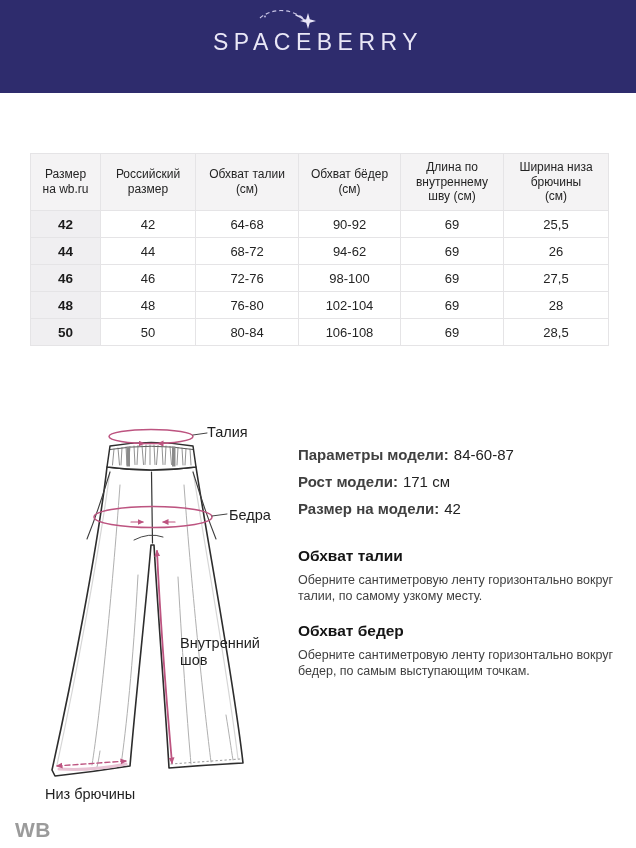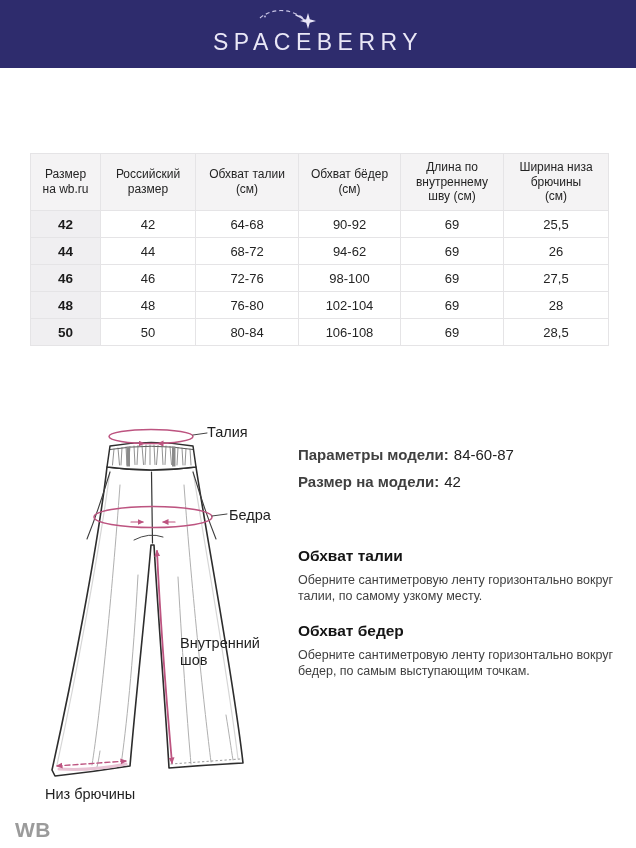--- a/index.html
+++ b/index.html
@@ -1,20 +1,20 @@
 <!DOCTYPE html>
 <html><head>
 <meta charset="utf-8">
 <style>
   html,body{margin:0;padding:0;background:#fff;}
   .page{position:relative;width:636px;height:848px;background:#ffffff;overflow:hidden;
         font-family:"Liberation Sans",sans-serif;color:#222;}
 
   
-  .header{position:absolute;left:0;top:0;width:636px;height:68px;background:#2e2c6d;}
+  .header{position:absolute;left:0;top:0;width:636px;height:93px;background:#2e2c6d;}
   .logo{position:absolute;left:0;top:29px;width:100%;text-align:center;
         font-size:23px;font-weight:400;letter-spacing:5.5px;color:#e9e7f6;}
   .comet{position:absolute;left:256px;top:5px;width:64px;height:34px;}
 
   
   .table-wrap{position:absolute;left:30px;top:153px;}
   table.size{border-collapse:collapse;table-layout:fixed;width:578px;}
   table.size th,table.size td{border:1px solid #e5e4e6;text-align:center;vertical-align:middle;padding:0;}
   table.size th{height:56px;background:#f4f3f4;font-weight:400;font-size:12px;line-height:1.22;
                 color:#242424;white-space:pre-line;}
@@ -176,20 +176,23 @@
   <div class="lbl lbl-hips">Бедра</div>
   <div class="lbl lbl-inseam">Внутренний
 шов</div>
   <div class="lbl lbl-hem">Низ брючины</div>
 
   <div class="model-info">
     <div class="row">
       <span class="k">Параметры модели:</span><span class="v">84-60-87</span>
     </div>
     <div class="row">
+      <span class="k">Рост модели:</span><span class="v">171 см</span>
+    </div>
+    <div class="row">
       <span class="k">Размер на модели:</span><span class="v">42</span>
     </div>
   </div>
 
   <div class="section sec1">
     <h3>Обхват талии</h3>
     <p>Оберните сантиметровую ленту горизонтально вокруг
 талии, по самому узкому месту.</p>
   </div>
   <div class="section sec2">

